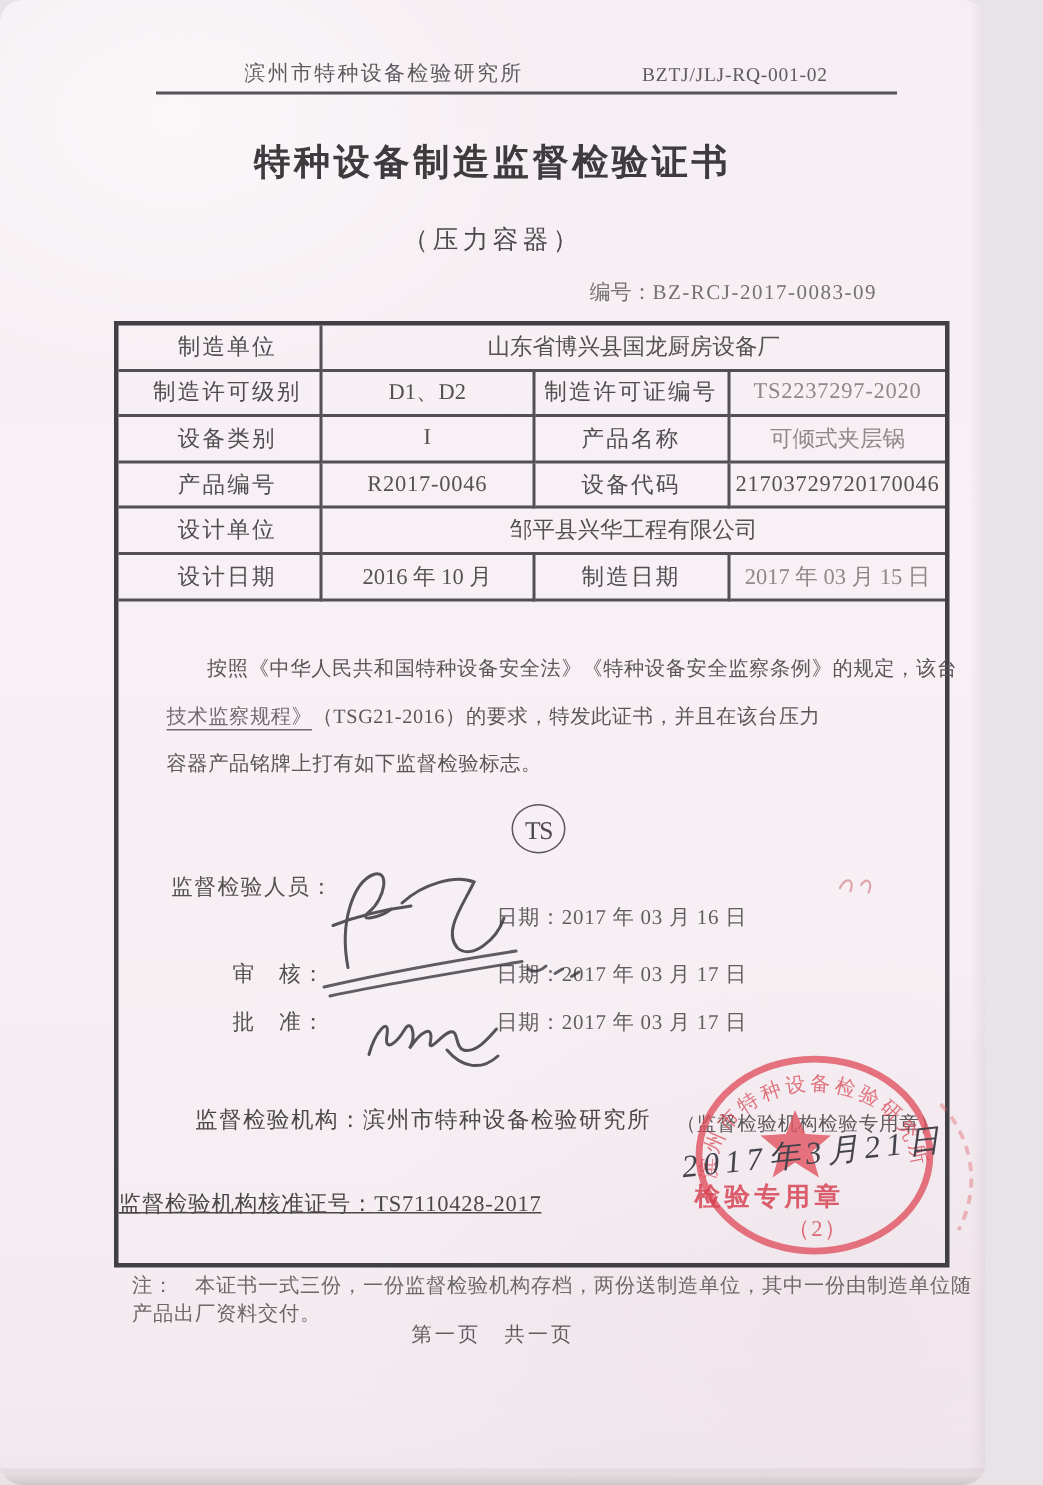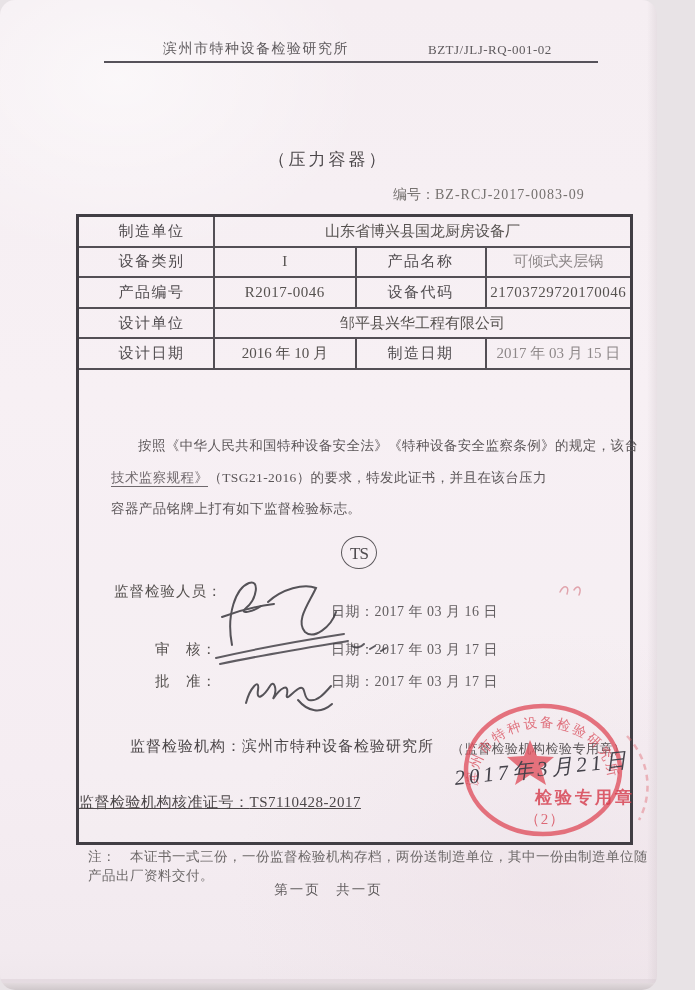--- a/index.html
+++ b/index.html
@@ -54,59 +54,66 @@
   .s3l{left:155px;top:672px;} .s3d{left:331px;top:673px;}
 
   .orgline{left:130px;top:737px;font-size:15px;letter-spacing:1px;color:#4c4749;}
   .sealnote{left:451px;top:740px;font-size:13px;letter-spacing:.5px;color:#5c5759;z-index:0;}
   .apprline{left:79px;top:793px;font-size:15px;letter-spacing:.5px;color:#4c4749;text-decoration:underline;}
 
   .sigsvg{left:0;top:0;width:695px;height:990px;pointer-events:none;z-index:2;}
 
   .stamp{left:455px;top:698px;width:200px;height:155px;z-index:1;}
   .stamp svg{position:absolute;left:0;top:0;}
-  .stamp .ctext{position:absolute;left:20px;top:88px;width:160px;text-align:right;
+  .stamp .ctext{position:absolute;left:8px;top:88px;width:160px;text-align:left;
      font-size:17px;font-weight:bold;letter-spacing:3px;color:rgba(214,62,78,.82);}
   .stamp .cnum{position:absolute;left:10px;top:112px;width:160px;text-align:center;
      font-size:15px;color:rgba(214,62,78,.75);letter-spacing:1px;}
   .hand{left:454px;top:754px;width:190px;font-size:21px;font-style:italic;letter-spacing:4px;
      color:#44424a;transform:rotate(-6deg);z-index:3;white-space:nowrap;}
 
   .note{font-size:13.5px;letter-spacing:.5px;color:#6c6868;white-space:nowrap;}
   .note1{left:88px;top:848px;}
   .note2{left:88px;top:867px;}
   .pgfoot{left:0;top:881px;width:100%;text-align:center;font-size:13.5px;letter-spacing:2px;color:#605c5e;}
 </style>
 </head>
 <body>
 
 <div class="page">
 
   <div class="abs hdr-left">滨州市特种设备检验研究所</div>
   <div class="abs hdr-right">BZTJ/JLJ-RQ-001-02</div>
   <div class="abs hdr-line"></div>
 
+  <div class="abs title">特种设备制造监督检验证书</div>
   <div class="abs subtitle">（压力容器）</div>
   <div class="abs certno">
     <span>编号：</span><span class="val">BZ-RCJ-2017-0083-09</span>
   </div>
 
   <div class="abs box">
 
     <table class="cert">
       <colgroup>
           <col style="width:24.5%">
           <col style="width:25.7%">
           <col style="width:23.6%">
           <col style="width:26.2%">
         </colgroup>
       <tbody>
           <tr>
         <td class="lbl">制造单位</td>
         <td colspan="3">山东省博兴县国龙厨房设备厂</td>
+      </tr>
+      <tr>
+        <td class="lbl">制造许可级别</td>
+        <td>D1、D2</td>
+        <td class="lbl">制造许可证编号</td>
+        <td class="faded num">TS2237297-2020</td>
       </tr>
       <tr>
         <td class="lbl">设备类别</td>
         <td>I</td>
         <td class="lbl">产品名称</td>
         <td class="faded">可倾式夹层锅</td>
       </tr>
       <tr>
         <td class="lbl">产品编号</td>
         <td class="num">R2017-0046</td>

